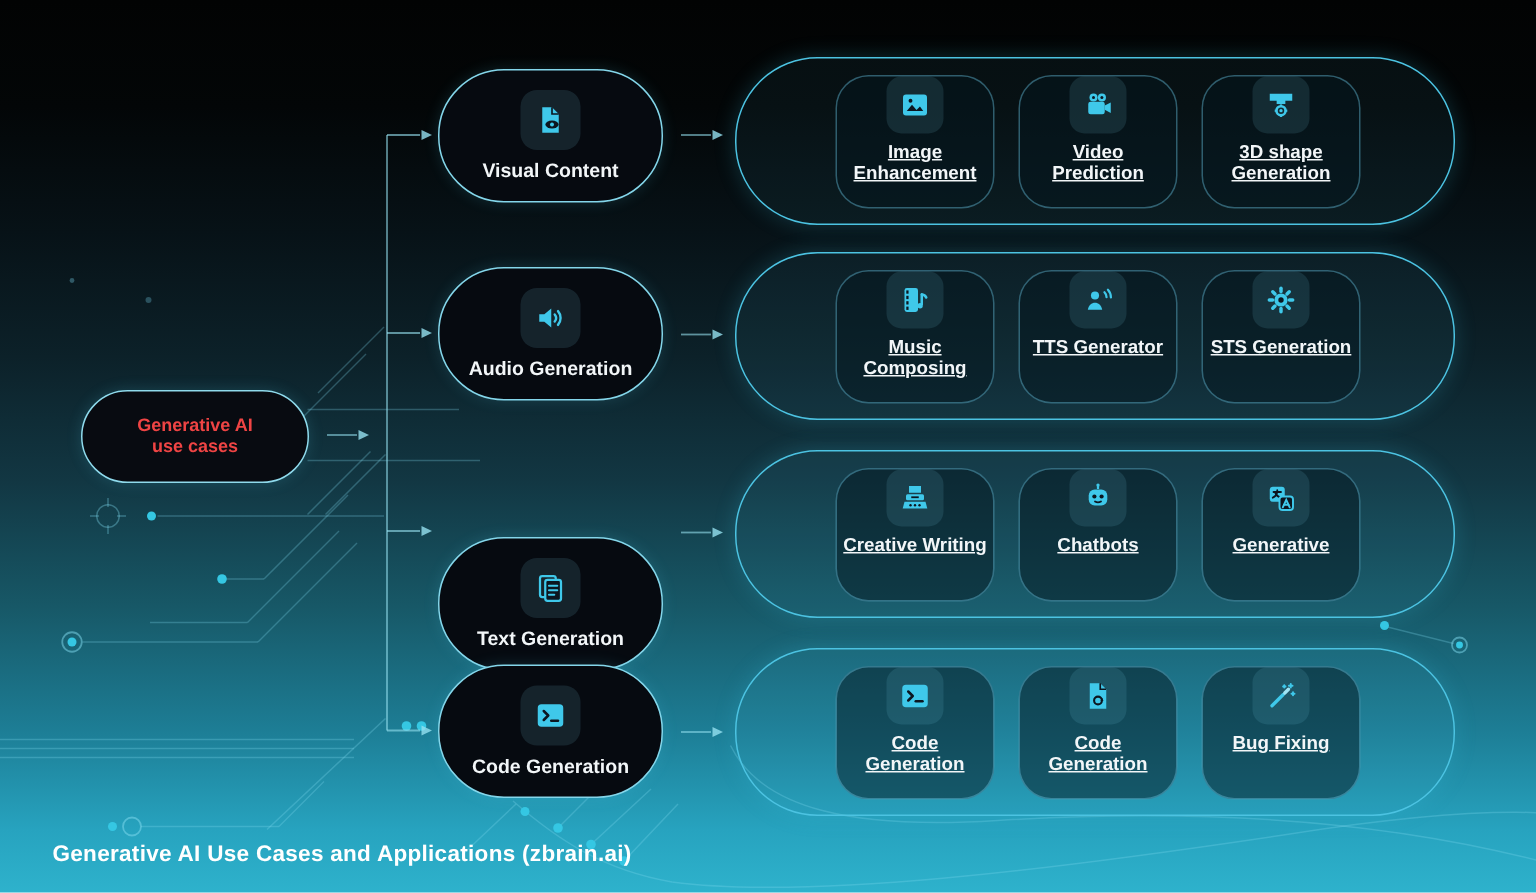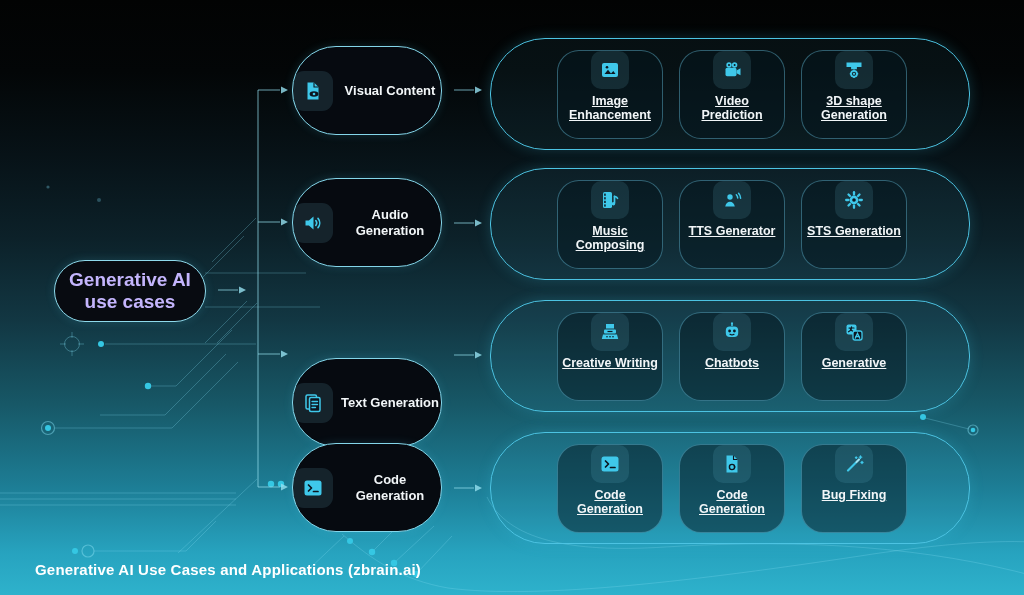--- a/index.html
+++ b/index.html
@@ -5,26 +5,26 @@
   html,body{margin:0;padding:0;}
   body{font-family:"Liberation Sans",sans-serif;}
   #stage{
     position:relative;width:1024px;height:595px;overflow:hidden;
     background:linear-gradient(180deg,#020303 0%,#030607 12%,#071217 26%,#0c2129 40%,#123743 54%,#175867 68%,#1d7e96 82%,#27a3bf 93%,#2eb2cc 100%);
   }
   #decor{position:absolute;left:0;top:0;width:1024px;height:595px;}
   .root-node{
     position:absolute;left:54px;top:260px;width:150px;height:60px;border-radius:31px;
     background:#080b11;border:1.5px solid #8fdaec;display:flex;flex-direction:column;
-    align-items:center;justify-content:center;color:#c4b5fd;font-weight:bold;font-size:19px;line-height:1.15;
+    align-items:center;justify-content:center;color:#ef4444;font-weight:bold;font-size:12px;line-height:1.15;
     box-shadow:0 0 10px rgba(80,200,230,.18);
   }
   .cat-node{
     position:absolute;left:292px;width:148px;height:87px;border-radius:44px;
-    background:#060a10;border:1.5px solid #84d6ea;display:flex;flex-direction:row;
+    background:#060a10;border:1.5px solid #84d6ea;display:flex;flex-direction:column;
     align-items:center;justify-content:center;gap:6px;color:#f2f6f8;
     box-shadow:0 0 10px rgba(80,200,230,.16);
   }
   .cat-node .lbl{font-size:13px;font-weight:bold;text-align:center;line-height:1.18;width:116px;}
   .group{
     position:absolute;left:490px;width:478px;height:110px;border-radius:55px;
     background:rgba(90,210,240,0.06);border:1.5px solid #4cc3e2;
     box-shadow:0 0 14px rgba(60,190,225,.22);
   }
   .card{

